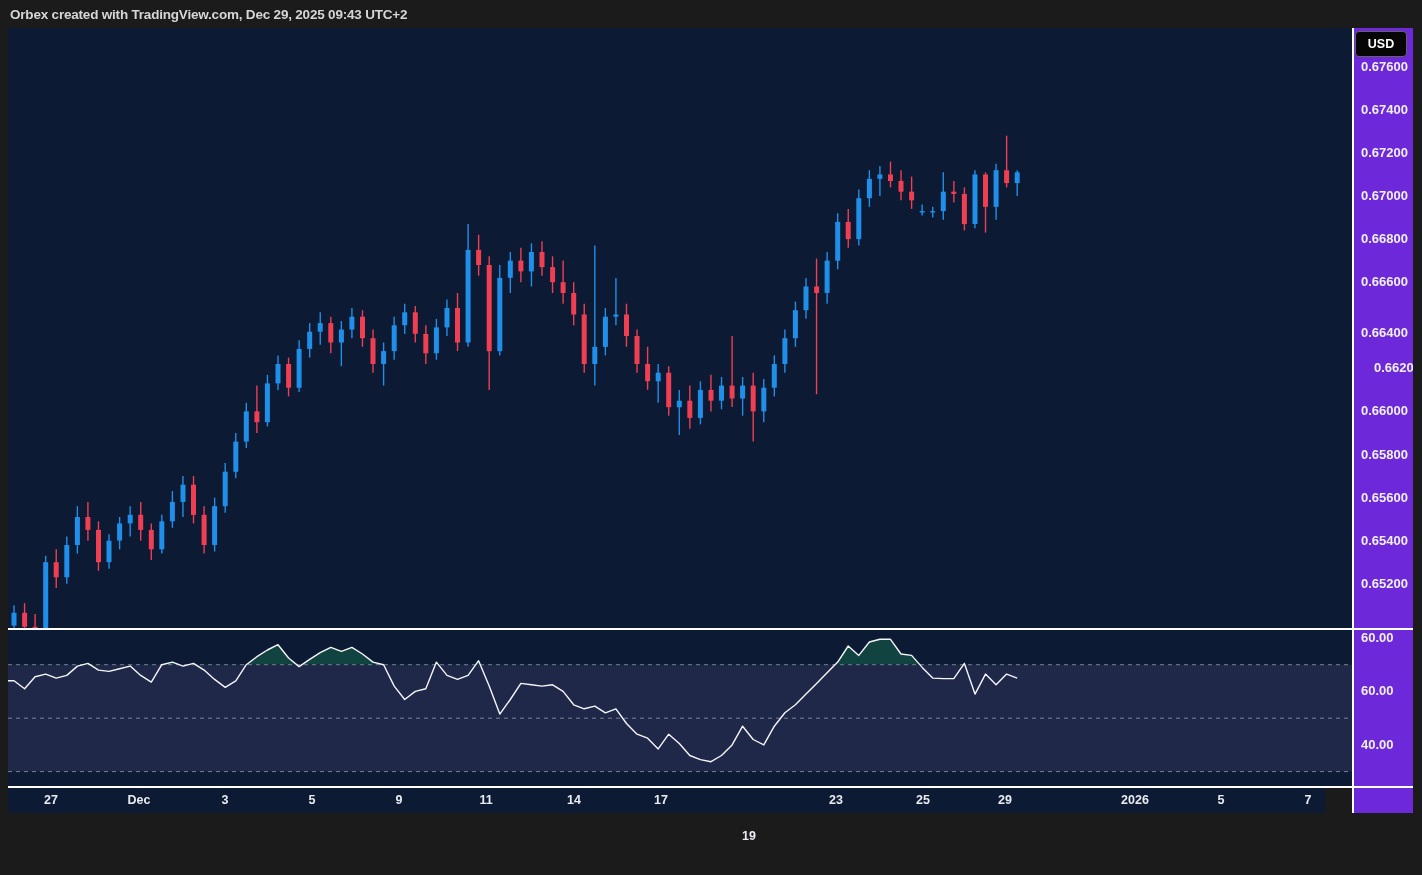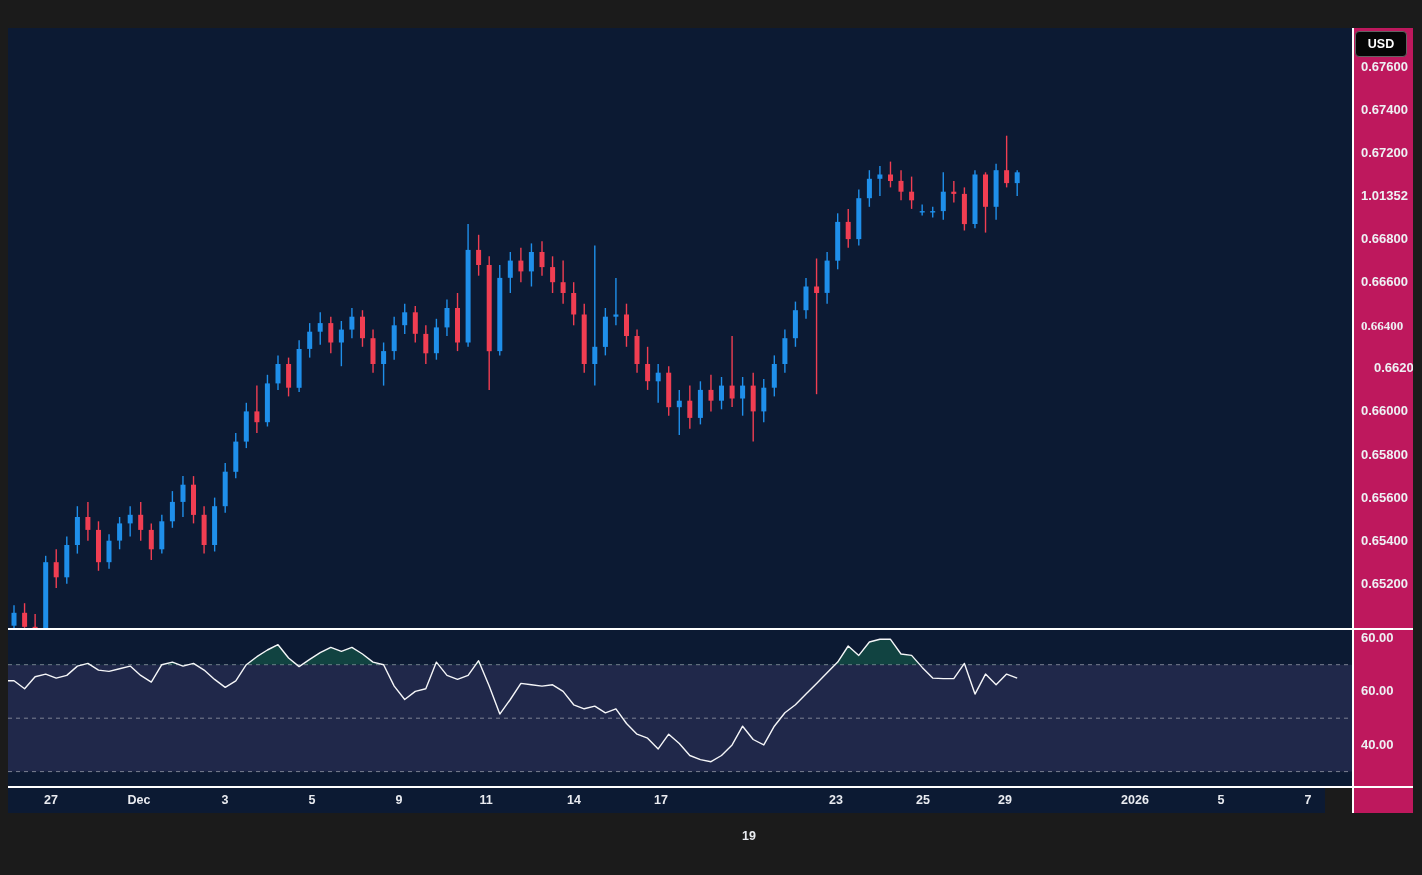--- a/index.html
+++ b/index.html
@@ -5,21 +5,21 @@
   html,body{margin:0;padding:0;background:#111;}
   #stage{position:relative;width:1422px;height:875px;background:#1b1b1b;overflow:hidden;
          font-family:"Liberation Sans",sans-serif;}
   .topbar{position:absolute;left:0;top:0;width:1422px;height:28px;background:#1b1b1b;
           display:flex;align-items:center;}
   .topbar span{color:#d6d6d6;font-size:13.5px;font-weight:700;margin-left:10px;letter-spacing:-0.2px;}
   .pane-bg{position:absolute;background:#0c1a33;}
   #main-pane-wrap{left:8px;top:28px;width:1345px;height:601px;}
   #rsi-pane-wrap{left:8px;top:630px;width:1345px;height:156px;}
   #time-axis{position:absolute;left:8px;top:788px;width:1317px;height:25px;background:#0c1a33;}
-  #price-axis{position:absolute;left:1354px;top:28px;width:59px;height:785px;background:#be185d;}
+  #price-axis{position:absolute;left:1354px;top:28px;width:59px;height:785px;background:#6d28d9;}
   #right-strip{position:absolute;left:1413px;top:28px;width:9px;height:785px;background:#1b1b1b;}
   .sep-h{position:absolute;left:8px;width:1405px;height:2px;background:#ffffff;}
   .sep-v{position:absolute;left:1352px;top:28px;width:2px;height:785px;background:#ffffff;}
   .tick{position:absolute;color:#eef0f4;font-size:13px;font-weight:700;white-space:nowrap;}
   .time-tick{position:absolute;top:5px;transform:translateX(-50%);color:#e9ebf0;
              font-size:12.5px;font-weight:700;white-space:nowrap;}
   #currency-badge{position:absolute;left:1px;top:3px;width:50px;height:24px;background:#060606;
                   border:1.5px solid #636363;border-radius:4px;color:#fff;font-size:12.5px;
                   font-weight:700;display:flex;align-items:center;justify-content:center;}
   .footer{position:absolute;left:0;top:815px;width:1422px;height:60px;background:#1c1c1c;
@@ -27,20 +27,23 @@
   .brand{display:flex;align-items:center;margin-left:16px;}
   .brand svg{display:block;}
   .brand-text{color:#d2d2d2;font-size:24px;font-weight:700;margin-left:9px;letter-spacing:-0.3px;}
   svg{position:absolute;left:0;top:0;}
 </style>
 </head>
 <body>
 
 <div id="stage">
 
+  <div class="topbar">
+    <span>Orbex created with TradingView.com, Dec 29, 2025 09:43 UTC+2</span>
+  </div>
 
   <div class="pane-bg" id="main-pane-wrap">
     <svg id="main-pane" width="1345" height="601">
         <g>
           <line x1="6" x2="6" y1="577.3" y2="601.0" stroke="#1f8fea" stroke-width="1.4"></line>
           <rect x="3.5" y="584.8" width="5" height="12.9" fill="#1f8fea"></rect>
           <line x1="16.560000000000002" x2="16.560000000000002" y1="575.2" y2="599.9" stroke="#f03e52" stroke-width="1.4"></line>
           <rect x="14.1" y="584.8" width="5" height="14.0" fill="#f03e52"></rect>
           <line x1="27.12" x2="27.12" y1="585.9" y2="603.2" stroke="#f03e52" stroke-width="1.4"></line>
           <rect x="24.6" y="598.8" width="5" height="2.2" fill="#f03e52"></rect>
@@ -264,24 +267,24 @@
       <div class="time-tick" style="left: 1127px;">2026</div>
       <div class="time-tick" style="left: 1213px;">5</div>
       <div class="time-tick" style="left: 1300px;">7</div>
     </div>
 
   <div id="price-axis">
     <div id="currency-badge">USD</div>
   <div class="tick" style="left: 7px; top: 31px;">0.67600</div>
       <div class="tick" style="left: 7px; top: 74px;">0.67400</div>
       <div class="tick" style="left: 7px; top: 117px;">0.67200</div>
-      <div class="tick" style="left: 7px; top: 160px;">1.01352</div>
+      <div class="tick" style="left: 7px; top: 160px;">0.67000</div>
       <div class="tick" style="left: 7px; top: 203px;">0.66800</div>
       <div class="tick" style="left: 7px; top: 246px; text-align: center;">0.66600</div>
-      <div class="tick" style="left: 7px; top: 290px; font-family: Liberation Serif, serif;">0.66400</div>
+      <div class="tick" style="left: 7px; top: 297px;">0.66400</div>
       <div class="tick" style="left: 20px; top: 332px;">0.66200</div>
       <div class="tick" style="left: 7px; top: 375px;">0.66000</div>
       <div class="tick" style="left: 7px; top: 419px;">0.65800</div>
       <div class="tick" style="left: 7px; top: 462px;">0.65600</div>
       <div class="tick" style="left: 7px; top: 505px;">0.65400</div>
       <div class="tick" style="left: 7px; top: 548px;">0.65200</div>
       <div class="tick" style="left: 7px; top: 602px;">60.00</div>
       <div class="tick" style="left: 7px; top: 655px;">60.00</div>
       <div class="tick" style="left: 7px; top: 709px;">40.00</div>
     </div>

